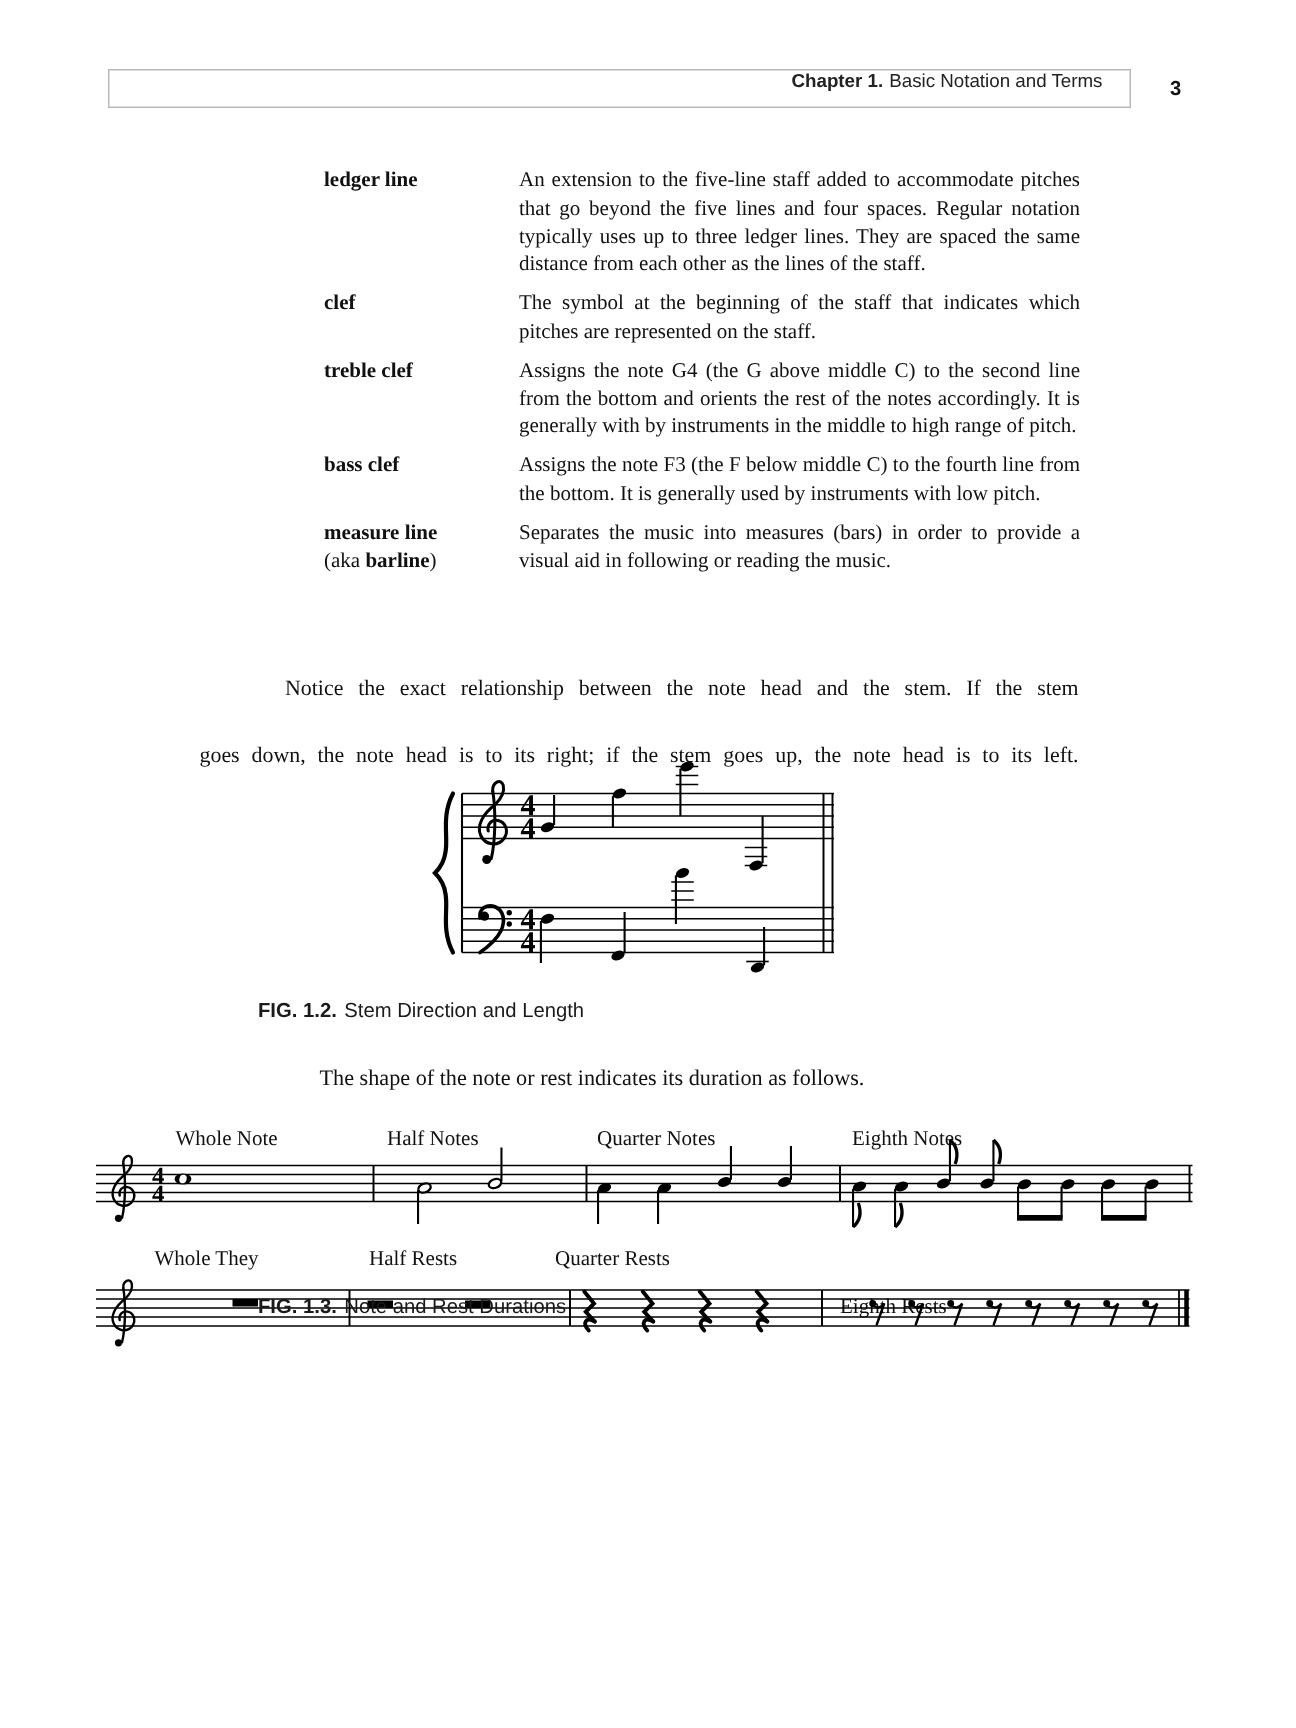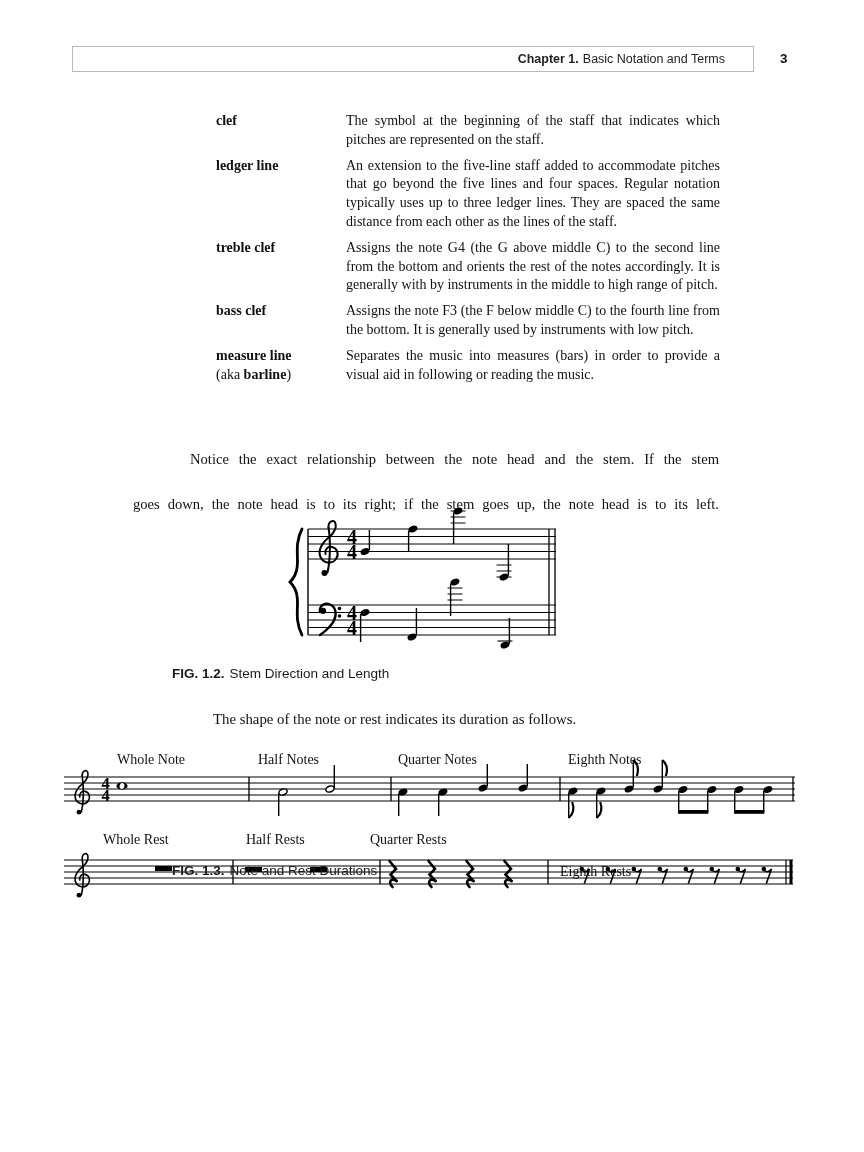--- a/index.html
+++ b/index.html
@@ -2,21 +2,21 @@
 <html><head>
 <meta charset="utf-8">
 <style>
   html,body{margin:0;padding:0;background:#e8e8e8;}
   .page{position:relative;width:864px;height:1152px;background:#ffffff;margin:0 auto;
         font-family:"Liberation Serif","DejaVu Serif",serif;color:#111;overflow:hidden;}
   .abs{position:absolute;}
 
   
   .header-box{left:72px;top:46px;width:682px;height:26px;border:1px solid #b9b9b9;
-    display:flex;align-items:center;justify-content:flex-end;padding-right:28px;box-sizing:border-box;
+    display:flex;justify-content:flex-end;padding-right:18px;box-sizing:border-box;
     font-family:"Liberation Sans","DejaVu Sans",sans-serif;font-size:12.5px;color:#222;}
   .header-box .chap{font-weight:bold;margin-right:4px;}
   .pagenum{left:780px;top:46px;height:26px;line-height:26px;
     font-family:"Liberation Sans","DejaVu Sans",sans-serif;font-weight:bold;font-size:13.5px;}
 
   
   .defs{left:216px;top:112px;width:504px;}
   .def-row{display:flex;margin-bottom:7px;}
   .term{width:130px;flex:0 0 130px;font-weight:bold;font-size:14px;line-height:18.8px;}
   .term .normal{font-weight:normal;}
@@ -84,26 +84,26 @@
   </svg>
 
   <div class="abs header-box">
     <span class="chap">Chapter 1.</span>
     <span>Basic Notation and Terms</span>
   </div>
   <div class="abs pagenum">3</div>
 
   <div class="abs defs">
     <div class="def-row">
+      <div class="term">ledger line</div>
+      <div class="def">An extension to the five-line staff added to accommodate pitches that go beyond the five lines and four spaces. Regular notation typically uses up to three ledger lines. They are spaced the same distance from each other as the lines of the staff.</div>
+    </div>
+    <div class="def-row">
       <div class="term">clef</div>
       <div class="def">The symbol at the beginning of the staff that indicates which pitches are represented on the staff.</div>
-    </div>
-    <div class="def-row">
-      <div class="term">ledger line</div>
-      <div class="def">An extension to the five-line staff added to accommodate pitches that go beyond the five lines and four spaces. Regular notation typically uses up to three ledger lines. They are spaced the same distance from each other as the lines of the staff.</div>
     </div>
     <div class="def-row">
       <div class="term">treble clef</div>
       <div class="def">Assigns the note G4 (the G above middle C) to the second line from the bottom and orients the rest of the notes accordingly. It is generally with by instruments in the middle to high range of pitch.</div>
     </div>
     <div class="def-row">
       <div class="term">bass clef</div>
       <div class="def">Assigns the note F3 (the F below middle C) to the fourth line from the bottom. It is generally used by instruments with low pitch.</div>
     </div>
     <div class="def-row">
@@ -222,21 +222,21 @@
         <path d="M647.7,43 V64" stroke-width="1.4"></path>
       <rect x="618" y="62" width="30.4" height="3.8" fill="#000"></rect>
       <use href="#nh" transform="translate(679,41.5)"></use>
         <path d="M674.7,43 V64" stroke-width="1.4"></path>
       <use href="#nh" transform="translate(708,41.5)"></use>
         <path d="M703.7,43 V64" stroke-width="1.4"></path>
       <rect x="674" y="62" width="30.4" height="3.8" fill="#000"></rect>
     </g>
   </svg>
 
-  <div class="abs staff-label" style="left:103px;top:832px">Whole Rest</div>
+  <div class="abs staff-label" style="left:103px;top:832px">Whole They</div>
   <div class="abs staff-label" style="left:246px;top:832px">Half Rests</div>
   <div class="abs staff-label" style="left:370px;top:832px">Quarter Rests</div>
   <div class="abs staff-label" style="left:560px;top:864px">Eighth Rests</div>
 
   <svg class="abs mus" style="left:60px;top:830px" width="740" height="70" viewBox="0 0 740 70">
     <path d="M4,30 H733 M4,36 H733 M4,42 H733 M4,48 H733 M4,54 H733" stroke-width="1"></path>
     <path d="M173,30 V54 M320,30 V54 M488,30 V54" stroke-width="1.3"></path>
     <path d="M726,30 V54" stroke-width="1.2"></path>
     <path d="M731,30 V54" stroke-width="3"></path>
     <use href="#gclef" transform="translate(21,48) scale(0.8)"></use>

